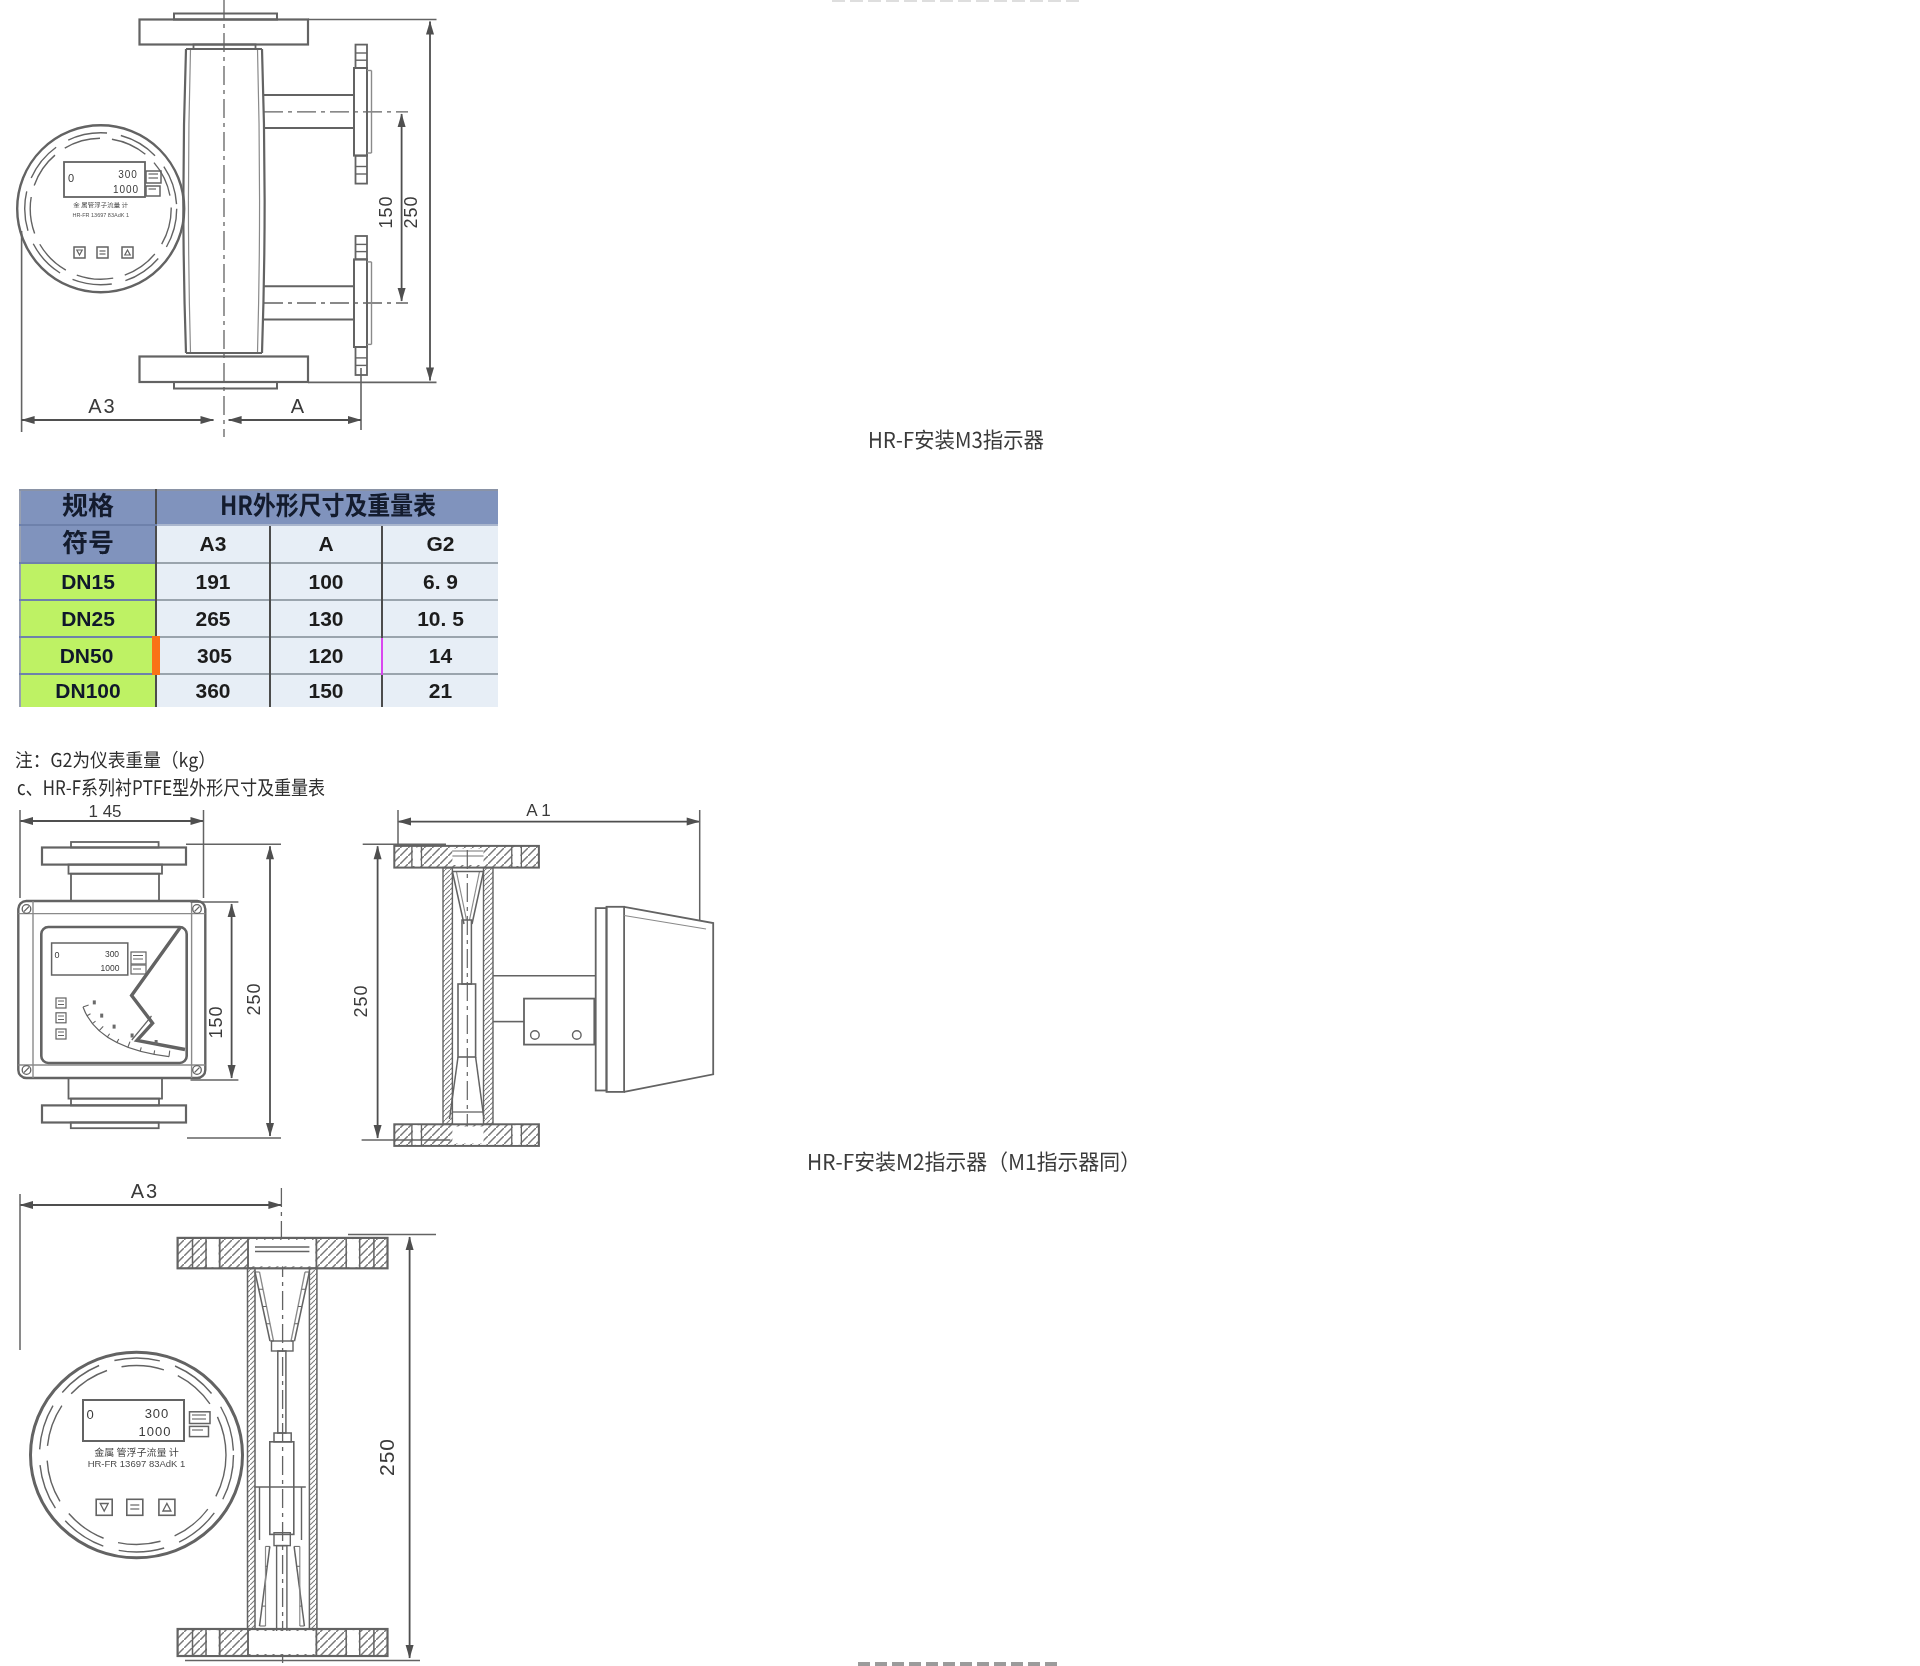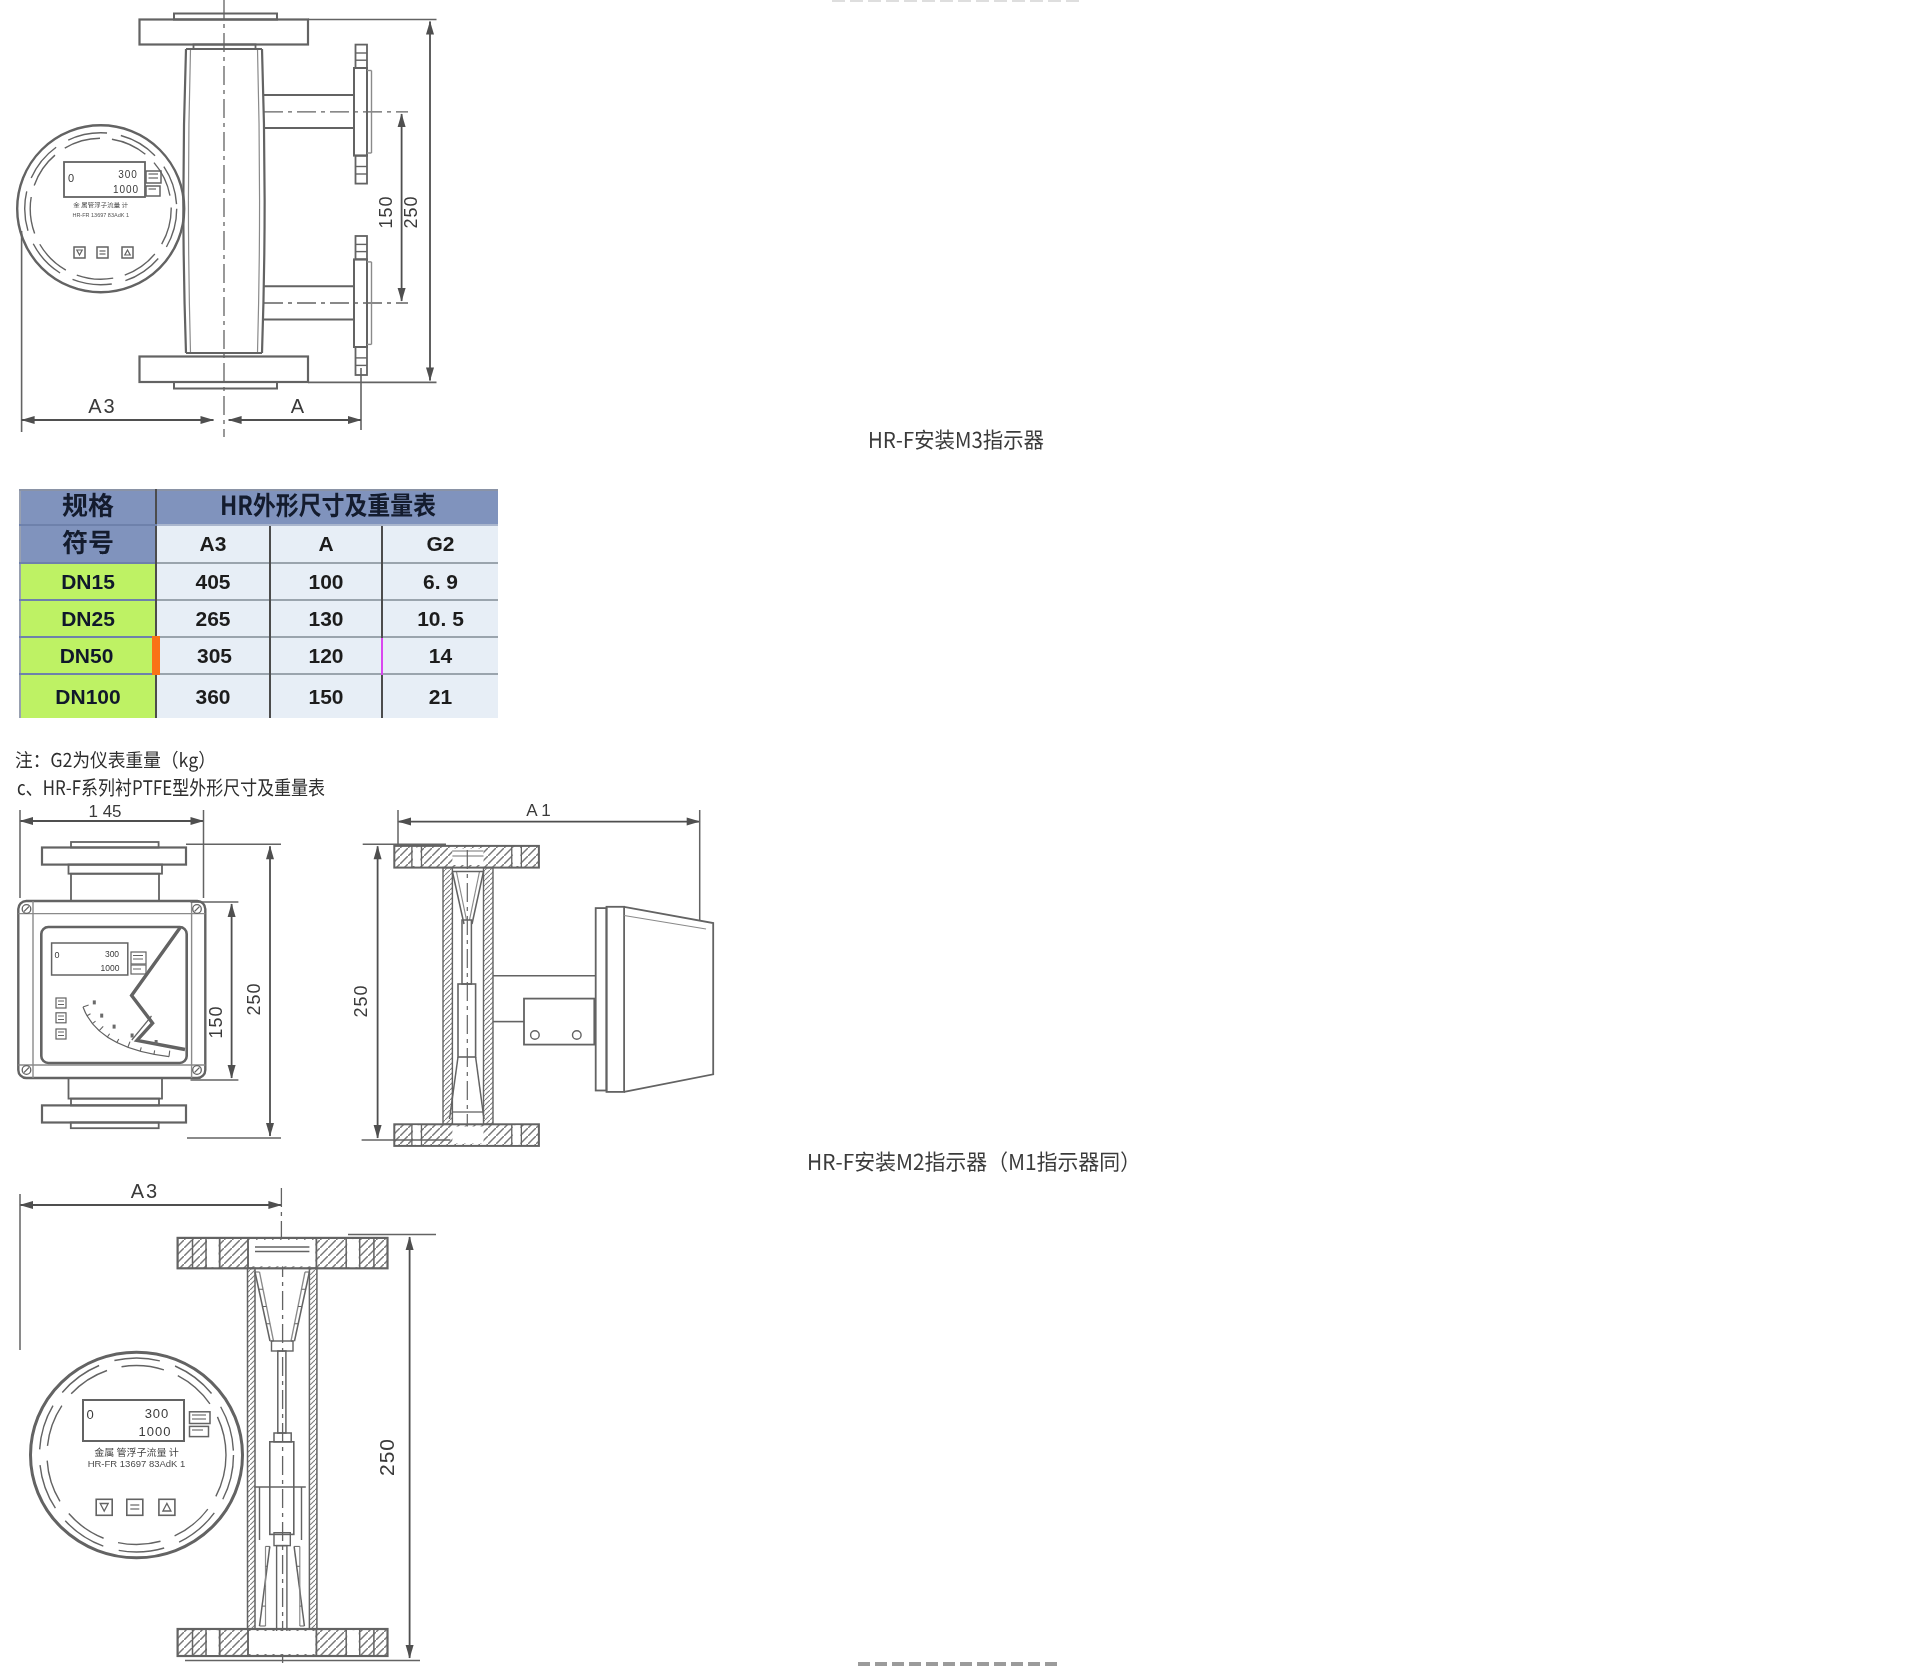--- a/index.html
+++ b/index.html
@@ -34,37 +34,37 @@
             <g transform="translate(1,22.9) scale(1.0000,1)">
               <path d="M10.1 -6.6C11.1 -5.0 12.6 -2.9 13.3 -1.6L15.9 -3.2C15.1 -4.5 13.6 -6.5 12.5 -8.0ZM18.6 -14.2V-11.8H9.3V-8.9H18.6V-1.2C18.6 -0.8 18.4 -0.7 17.9 -0.7C17.4 -0.6 15.7 -0.7 14.1 -0.7C14.6 0.1 15.0 1.4 15.1 2.3C17.4 2.3 19.1 2.2 20.2 1.8C21.3 1.3 21.6 0.5 21.6 -1.1V-8.9H24.6V-11.8H21.6V-14.2ZM15.1 -22.2C14.5 -20.5 13.6 -18.8 12.6 -17.4V-19.9H6.8C7.1 -20.4 7.3 -20.9 7.5 -21.4L4.5 -22.2C3.7 -19.7 2.2 -17.2 0.6 -15.6C1.3 -15.2 2.6 -14.4 3.2 -13.9C4.0 -14.8 4.8 -16.0 5.5 -17.3H6.0C6.5 -16.2 7.1 -15.0 7.5 -14.1L6.4 -14.5C5.1 -11.8 2.9 -9.0 0.7 -7.3C1.3 -6.7 2.3 -5.3 2.7 -4.6C3.4 -5.2 4.1 -5.9 4.7 -6.6V2.3H7.7V-10.6C8.3 -11.6 8.9 -12.6 9.4 -13.5L7.8 -14.0L10.3 -14.9C10.0 -15.5 9.6 -16.4 9.1 -17.3H12.5C12.0 -16.7 11.6 -16.2 11.1 -15.8C11.8 -15.4 13.1 -14.5 13.7 -14.1C14.5 -14.9 15.3 -16.0 16.1 -17.3H17.2C17.9 -16.3 18.6 -15.1 19.0 -14.4L21.7 -15.5C21.4 -15.9 21.0 -16.6 20.5 -17.3H24.6V-19.9H17.4C17.6 -20.4 17.8 -21.0 18.0 -21.5Z M33.6 -18.5H44.2V-16.0H33.6ZM30.5 -21.2V-13.3H47.5V-21.2ZM27.4 -11.7V-8.9H32.3C31.7 -7.2 31.1 -5.4 30.6 -4.1H43.9C43.6 -2.2 43.2 -1.2 42.7 -0.8C42.4 -0.6 42.0 -0.6 41.4 -0.6C40.6 -0.6 38.7 -0.6 37.0 -0.8C37.5 0.1 38.0 1.3 38.1 2.2C39.9 2.3 41.6 2.3 42.6 2.2C43.8 2.1 44.6 1.9 45.4 1.2C46.4 0.3 47.0 -1.6 47.5 -5.6C47.6 -6.1 47.7 -6.9 47.7 -6.9H35.2L35.8 -8.9H50.5V-11.7Z" fill="#141c2e"></path>
             </g>
           </svg></td>
         <td class="d" style="border-left:2px solid #4c4c4c">A3</td>
         <td class="d" style="border-left:2px solid #4c4c4c">A</td>
         <td class="d" style="border-left:2px solid #4c4c4c">G2</td>
       </tr>
       <tr style="height:37px">
         <td class="dn" style="border-top:2px solid #6e81ab">DN15</td>
-        <td class="d" style="border-left:2px solid #4c4c4c;border-top:2px solid #9aa4ad">405</td>
+        <td class="d" style="border-left:2px solid #4c4c4c;border-top:2px solid #9aa4ad">191</td>
         <td class="d" style="border-left:2px solid #4c4c4c;border-top:2px solid #9aa4ad">100</td>
         <td class="d" style="border-left:2px solid #4c4c4c;border-top:2px solid #9aa4ad">6. 9</td>
       </tr>
       <tr style="height:37px">
         <td class="dn" style="border-top:2px solid #6e81ab">DN25</td>
         <td class="d" style="border-left:2px solid #4c4c4c;border-top:2px solid #9aa4ad">265</td>
         <td class="d" style="border-left:2px solid #4c4c4c;border-top:2px solid #9aa4ad">130</td>
         <td class="d" style="border-left:2px solid #4c4c4c;border-top:2px solid #9aa4ad">10. 5</td>
       </tr>
       <tr style="height:37px">
         <td class="dn" style="border-top:2px solid #6e81ab">DN50</td>
         <td class="d" style="border-left:8px solid #f97316;border-top:2px solid #9aa4ad">305</td>
         <td class="d" style="border-left:2px solid #4c4c4c;border-top:2px solid #9aa4ad">120</td>
         <td class="d" style="border-left:2px solid #d946ef;border-top:2px solid #9aa4ad">14</td>
       </tr>
-      <tr style="height:44px">
+      <tr style="height:33px">
         <td class="dn" style="border-top:2px solid #6e81ab">DN100</td>
         <td class="d" style="border-left:2px solid #4c4c4c;border-top:2px solid #9aa4ad">360</td>
         <td class="d" style="border-left:2px solid #4c4c4c;border-top:2px solid #9aa4ad">150</td>
         <td class="d" style="border-left:2px solid #4c4c4c;border-top:2px solid #9aa4ad">21</td>
       </tr>
     </tbody>
   </table>
 <svg style="position:absolute;left:868px;top:426px" width="180" height="29" viewBox="0 0 180 29">
     <g transform="translate(0,22.0) scale(0.9271,1)">
       <path d="M2.2 0.0H4.2V-7.6H11.8V0.0H13.8V-16.1H11.8V-9.4H4.2V-16.1H2.2Z M20.3 -8.5V-14.5H23.0C25.5 -14.5 26.9 -13.7 26.9 -11.6C26.9 -9.5 25.5 -8.5 23.0 -8.5ZM27.1 0.0H29.4L25.3 -7.1C27.5 -7.6 28.9 -9.1 28.9 -11.6C28.9 -15.0 26.6 -16.1 23.3 -16.1H18.2V0.0H20.3V-6.8H23.2Z M31.0 -5.4H36.6V-6.9H31.0Z M39.8 0.0H41.9V-7.2H48.0V-9.0H41.9V-14.4H49.1V-16.1H39.8Z M58.9 -18.1C59.2 -17.4 59.6 -16.6 59.9 -15.9H51.8V-11.5H53.5V-14.4H68.0V-11.5H69.7V-15.9H61.8C61.5 -16.7 61.0 -17.7 60.6 -18.5ZM64.2 -8.3C63.5 -6.5 62.5 -5.1 61.3 -3.9C59.7 -4.6 58.1 -5.1 56.6 -5.6C57.1 -6.4 57.7 -7.3 58.3 -8.3ZM56.3 -8.3C55.5 -7.0 54.7 -5.9 54.0 -4.9C55.8 -4.3 57.8 -3.6 59.8 -2.8C57.7 -1.3 54.9 -0.4 51.6 0.2C51.9 0.5 52.4 1.3 52.6 1.7C56.2 0.9 59.2 -0.2 61.6 -2.0C64.3 -0.8 66.9 0.5 68.5 1.6L69.9 0.2C68.2 -0.9 65.7 -2.1 62.9 -3.3C64.3 -4.6 65.3 -6.3 66.1 -8.3H70.3V-9.9H59.2C59.8 -11.0 60.4 -12.1 60.8 -13.1L59.0 -13.5C58.6 -12.3 57.9 -11.1 57.3 -9.9H51.3V-8.3Z M73.3 -16.3C74.2 -15.6 75.4 -14.6 75.9 -13.9L77.0 -15.0C76.4 -15.7 75.2 -16.6 74.3 -17.3ZM81.4 -8.2C81.7 -7.8 81.9 -7.3 82.1 -6.8H72.9V-5.4H80.6C78.5 -4.0 75.4 -2.8 72.6 -2.2C72.9 -1.9 73.3 -1.4 73.5 -1.0C74.8 -1.3 76.2 -1.8 77.5 -2.3V-0.9C77.5 0.0 76.8 0.4 76.3 0.5C76.5 0.9 76.8 1.5 76.9 1.9C77.4 1.6 78.1 1.4 84.4 0.0C84.4 -0.3 84.4 -0.9 84.5 -1.3L79.1 -0.2V-3.1C80.5 -3.7 81.7 -4.6 82.6 -5.4C84.4 -1.8 87.6 0.6 92.0 1.6C92.1 1.2 92.6 0.6 92.9 0.3C90.8 -0.2 89.0 -0.9 87.5 -2.0C88.8 -2.6 90.3 -3.4 91.4 -4.2L90.2 -5.1C89.3 -4.3 87.8 -3.4 86.5 -2.8C85.6 -3.5 84.8 -4.4 84.2 -5.4H92.6V-6.8H84.0C83.8 -7.4 83.4 -8.1 83.0 -8.7ZM85.5 -18.5V-15.4H80.3V-14.0H85.5V-10.5H80.9V-9.0H91.9V-10.5H87.1V-14.0H92.3V-15.4H87.1V-18.5ZM72.6 -10.7 73.1 -9.3 77.7 -11.4V-8.1H79.3V-18.5H77.7V-12.9C75.8 -12.1 73.9 -11.2 72.6 -10.7Z M96.0 0.0H97.8V-8.9C97.8 -10.3 97.7 -12.3 97.5 -13.7H97.6L98.9 -10.0L102.0 -1.6H103.4L106.4 -10.0L107.7 -13.7H107.8C107.7 -12.3 107.5 -10.3 107.5 -8.9V0.0H109.4V-16.1H107.0L103.9 -7.5C103.5 -6.4 103.2 -5.3 102.8 -4.1H102.7C102.3 -5.3 101.9 -6.4 101.5 -7.5L98.4 -16.1H96.0Z M117.4 0.3C120.3 0.3 122.6 -1.4 122.6 -4.3C122.6 -6.5 121.1 -7.9 119.2 -8.4V-8.5C120.9 -9.1 122.1 -10.4 122.1 -12.4C122.1 -14.9 120.1 -16.4 117.3 -16.4C115.5 -16.4 114.1 -15.6 112.9 -14.5L113.9 -13.2C114.9 -14.1 116.0 -14.8 117.3 -14.8C119.0 -14.8 120.0 -13.8 120.0 -12.2C120.0 -10.5 118.9 -9.2 115.5 -9.2V-7.6C119.3 -7.6 120.6 -6.3 120.6 -4.4C120.6 -2.5 119.2 -1.4 117.3 -1.4C115.5 -1.4 114.2 -2.3 113.3 -3.2L112.3 -1.9C113.3 -0.8 114.9 0.3 117.4 0.3Z M142.3 -17.2C140.6 -16.4 137.8 -15.7 135.2 -15.1V-18.4H133.5V-12.1C133.5 -10.2 134.2 -9.7 136.8 -9.7C137.3 -9.7 141.3 -9.7 141.9 -9.7C144.1 -9.7 144.6 -10.5 144.9 -13.4C144.4 -13.5 143.7 -13.8 143.4 -14.0C143.2 -11.6 143.0 -11.2 141.8 -11.2C140.9 -11.2 137.5 -11.2 136.9 -11.2C135.4 -11.2 135.2 -11.4 135.2 -12.1V-13.8C138.0 -14.3 141.3 -15.0 143.5 -15.9ZM135.1 -2.9H142.3V-0.6H135.1ZM135.1 -4.3V-6.5H142.3V-4.3ZM133.5 -7.9V1.7H135.1V0.7H142.3V1.6H143.9V-7.9ZM127.9 -18.5V-14.0H124.8V-12.5H127.9V-7.7L124.5 -6.8L125.0 -5.2L127.9 -6.1V-0.2C127.9 0.1 127.8 0.2 127.5 0.2C127.2 0.2 126.3 0.2 125.3 0.2C125.5 0.7 125.7 1.3 125.8 1.7C127.2 1.8 128.1 1.7 128.7 1.5C129.3 1.2 129.5 0.7 129.5 -0.2V-6.6L132.4 -7.5L132.2 -9.0L129.5 -8.2V-12.5H132.1V-14.0H129.5V-18.5Z M151.0 -7.7C150.0 -5.2 148.4 -2.8 146.6 -1.2C147.0 -1.0 147.8 -0.5 148.1 -0.2C149.9 -1.9 151.6 -4.6 152.7 -7.3ZM160.9 -7.0C162.5 -4.9 164.1 -2.1 164.7 -0.2L166.4 -1.0C165.7 -2.8 164.0 -5.6 162.4 -7.7ZM149.1 -16.9V-15.2H164.6V-16.9ZM147.2 -11.5V-9.9H156.0V-0.4C156.0 -0.1 155.8 0.0 155.5 0.0C155.0 0.1 153.6 0.1 152.1 0.0C152.3 0.5 152.6 1.2 152.7 1.7C154.6 1.7 155.9 1.7 156.7 1.5C157.5 1.2 157.8 0.7 157.8 -0.4V-9.9H166.5V-11.5Z M172.1 -16.1H175.9V-13.0H172.1ZM181.5 -16.1H185.5V-13.0H181.5ZM181.3 -10.6C182.3 -10.3 183.4 -9.7 184.1 -9.2H177.8C178.3 -9.9 178.7 -10.7 179.1 -11.4L177.5 -11.7V-17.5H170.7V-11.5H177.3C177.0 -10.8 176.5 -10.0 175.8 -9.2H169.0V-7.8H174.4C172.9 -6.4 170.9 -5.3 168.5 -4.4C168.8 -4.0 169.2 -3.5 169.4 -3.1L170.7 -3.6V1.8H172.2V1.1H175.9V1.6H177.5V-5.0H173.2C174.5 -5.9 175.6 -6.8 176.5 -7.8H180.6C181.6 -6.8 182.8 -5.8 184.1 -5.0H180.0V1.8H181.6V1.1H185.5V1.6H187.1V-3.6L188.2 -3.3C188.4 -3.7 188.8 -4.3 189.2 -4.6C186.8 -5.1 184.4 -6.3 182.7 -7.8H188.7V-9.2H184.9L185.5 -9.9C184.7 -10.4 183.3 -11.1 182.2 -11.5ZM180.0 -17.5V-11.5H187.1V-17.5ZM172.2 -0.3V-3.6H175.9V-0.3ZM181.6 -0.3V-3.6H185.5V-0.3Z" fill="#3b3b3b"></path>

